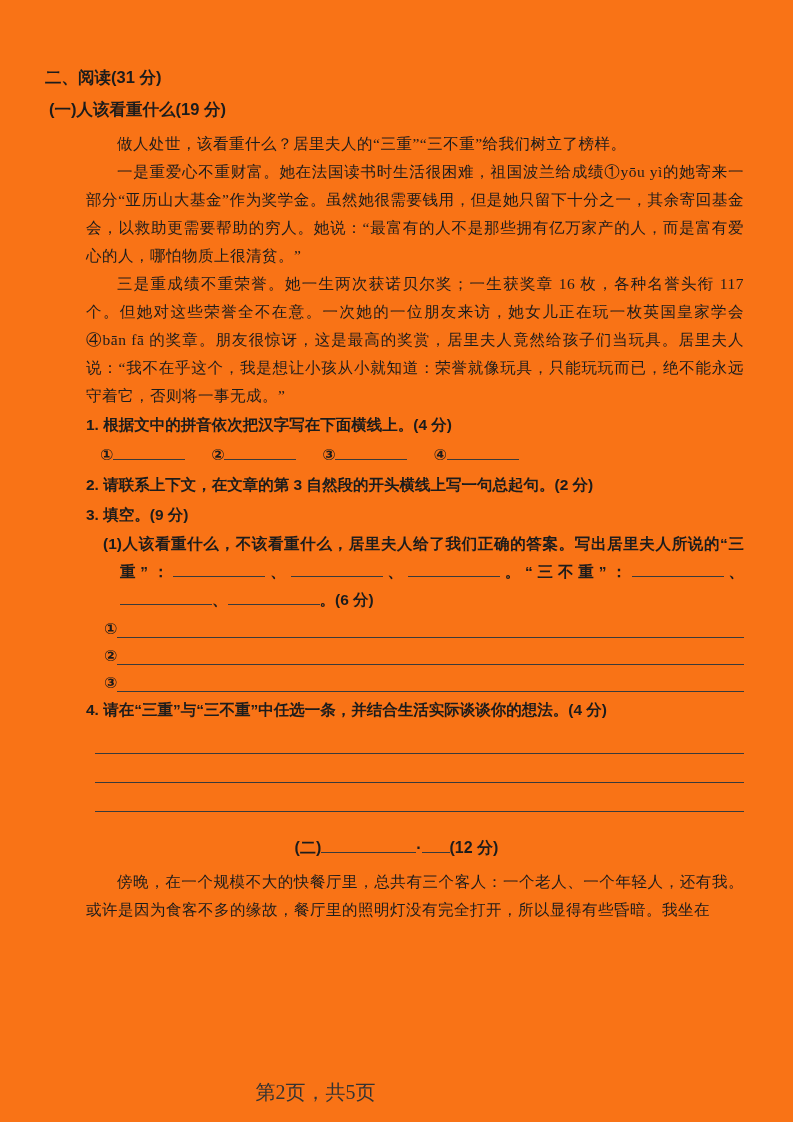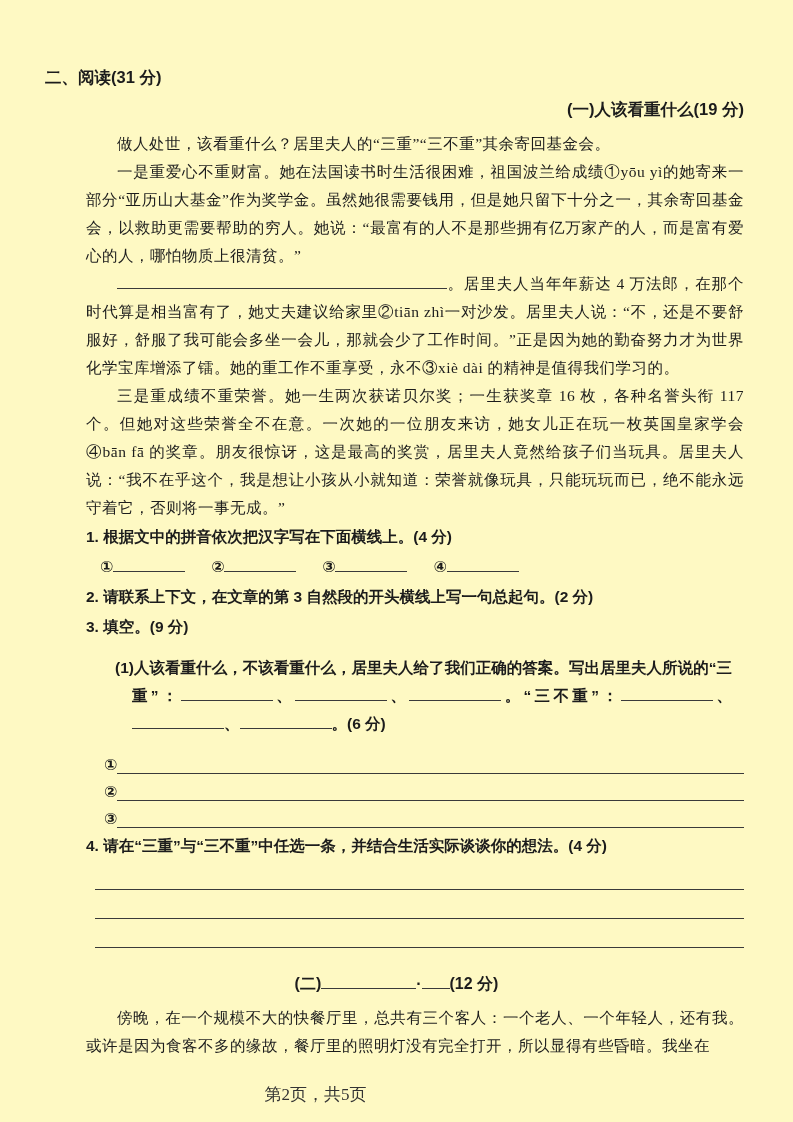--- a/index.html
+++ b/index.html
@@ -1,33 +1,33 @@
 <!DOCTYPE html>
 <html><head>
 <meta charset="utf-8">
 <style>
   html,body{margin:0;padding:0;background:#ffffff;}
   .page{
     position:relative;
     width:793px;height:1122px;
-    background:#fef9c3;
+    background:#f97316;
     color:#1c1c1c;
     font-family:"Liberation Serif","DejaVu Serif",serif;
     box-sizing:border-box;
     padding:64px 49px 0 86px;
     overflow:hidden;
   }
   .sec-header{
     margin-left:-41px;
     font-family:"Liberation Sans","DejaVu Sans",sans-serif;
     font-weight:700;font-size:16.5px;line-height:26px;
   }
   .part-title{
     width:695px;margin-left:-37px;
-    text-align:right;
+    text-align:left;
     font-family:"Liberation Sans","DejaVu Sans",sans-serif;
     font-weight:700;font-size:16.5px;line-height:26px;
     margin-top:6px;margin-bottom:8px;
   }
   .passage p{
     margin:0;font-size:15.5px;line-height:28px;
     text-indent:31px;letter-spacing:.5px;
     text-align:justify;
   }
   .blank{
@@ -40,21 +40,21 @@
     font-family:"Liberation Sans","DejaVu Sans",sans-serif;
     font-weight:700;font-size:15.5px;line-height:30px;margin:0;
   }
   .q-blanks{
     margin-left:14px;font-size:15.5px;line-height:30px;
     font-family:"Liberation Sans","DejaVu Sans",sans-serif;font-weight:700;
   }
   .q-sub{
     font-family:"Liberation Sans","DejaVu Sans",sans-serif;
     font-weight:700;font-size:15.5px;line-height:28px;
-    padding-left:34px;text-indent:-17px;margin:12px;
+    padding-left:34px;text-indent:-17px;margin:0;
     text-align:justify;
   }
   .enum-line{
     display:flex;align-items:flex-end;
     margin-left:18px;height:27px;
     font-family:"Liberation Sans","DejaVu Sans",sans-serif;
     font-weight:700;font-size:15.5px;
   }
   .enum-line .num{line-height:24px;}
   .enum-line .fill{flex:1;border-bottom:1.4px solid #3a3a3a;margin-bottom:3px;}
@@ -64,36 +64,35 @@
   }
   .part2-title{
     width:695px;margin-left:-37px;
     text-align:center;
     font-family:"Liberation Sans","DejaVu Sans",sans-serif;
     font-weight:700;font-size:16px;line-height:28px;
     margin-top:22px;margin-bottom:6px;
   }
   .footer{
     position:absolute;bottom:16px;left:0;width:631px;
-    text-align:center;font-size:17px;color:#333;
+    text-align:center;font-size:20px;color:#333;
   }
 </style>
 </head>
 <body>
 
 <div class="page">
 
   <div class="sec-header">二、阅读(31 分)</div>
 
   <div class="part-title">(一)人该看重什么(19 分)</div>
 
   <div class="passage">
-    <p>做人处世，该看重什么？居里夫人的“三重”“三不重”其余寄回基金会。</p>
+    <p>做人处世，该看重什么？居里夫人的“三重”“三不重”给我们树立了榜样。</p>
     <p>一是重爱心不重财富。她在法国读书时生活很困难，祖国波兰给成绩①yōu yì的她寄来一部分“亚历山大基金”作为奖学金。虽然她很需要钱用，但是她只留下十分之一，其余寄回基金会，以救助更需要帮助的穷人。她说：“最富有的人不是那些拥有亿万家产的人，而是富有爱心的人，哪怕物质上很清贫。”</p>
-    <p><span class="blank" style="width: 330px;"></span><span>。居里夫人当年年薪达 4 万法郎，在那个时代算是相当富有了，她丈夫建议给家里②tiān zhì一对沙发。居里夫人说：“不，还是不要舒服好，舒服了我可能会多坐一会儿，那就会少了工作时间。”正是因为她的勤奋努力才为世界化学宝库增添了镭。她的重工作不重享受，永不③xiè dài 的精神是值得我们学习的。</span></p>
     <p>三是重成绩不重荣誉。她一生两次获诺贝尔奖；一生获奖章 16 枚，各种名誉头衔 117 个。但她对这些荣誉全不在意。一次她的一位朋友来访，她女儿正在玩一枚英国皇家学会④bān fā 的奖章。朋友很惊讶，这是最高的奖赏，居里夫人竟然给孩子们当玩具。居里夫人说：“我不在乎这个，我是想让小孩从小就知道：荣誉就像玩具，只能玩玩而已，绝不能永远守着它，否则将一事无成。”</p>
   </div>
 
   <div class="q">1. 根据文中的拼音依次把汉字写在下面横线上。(4 分)</div>
   <div class="q-blanks"><span>①</span><span class="blank" style="width: 72px;"></span><span class="gap" style="width: 26px;"></span><span>②</span><span class="blank" style="width: 72px;"></span><span class="gap" style="width: 26px;"></span><span>③</span><span class="blank" style="width: 72px;"></span><span class="gap" style="width: 26px;"></span><span>④</span><span class="blank" style="width: 72px;"></span></div>
 
   <div class="q">2. 请联系上下文，在文章的第 3 自然段的开头横线上写一句总起句。(2 分)</div>
 
   <div class="q">3. 填空。(9 分)</div>
 

